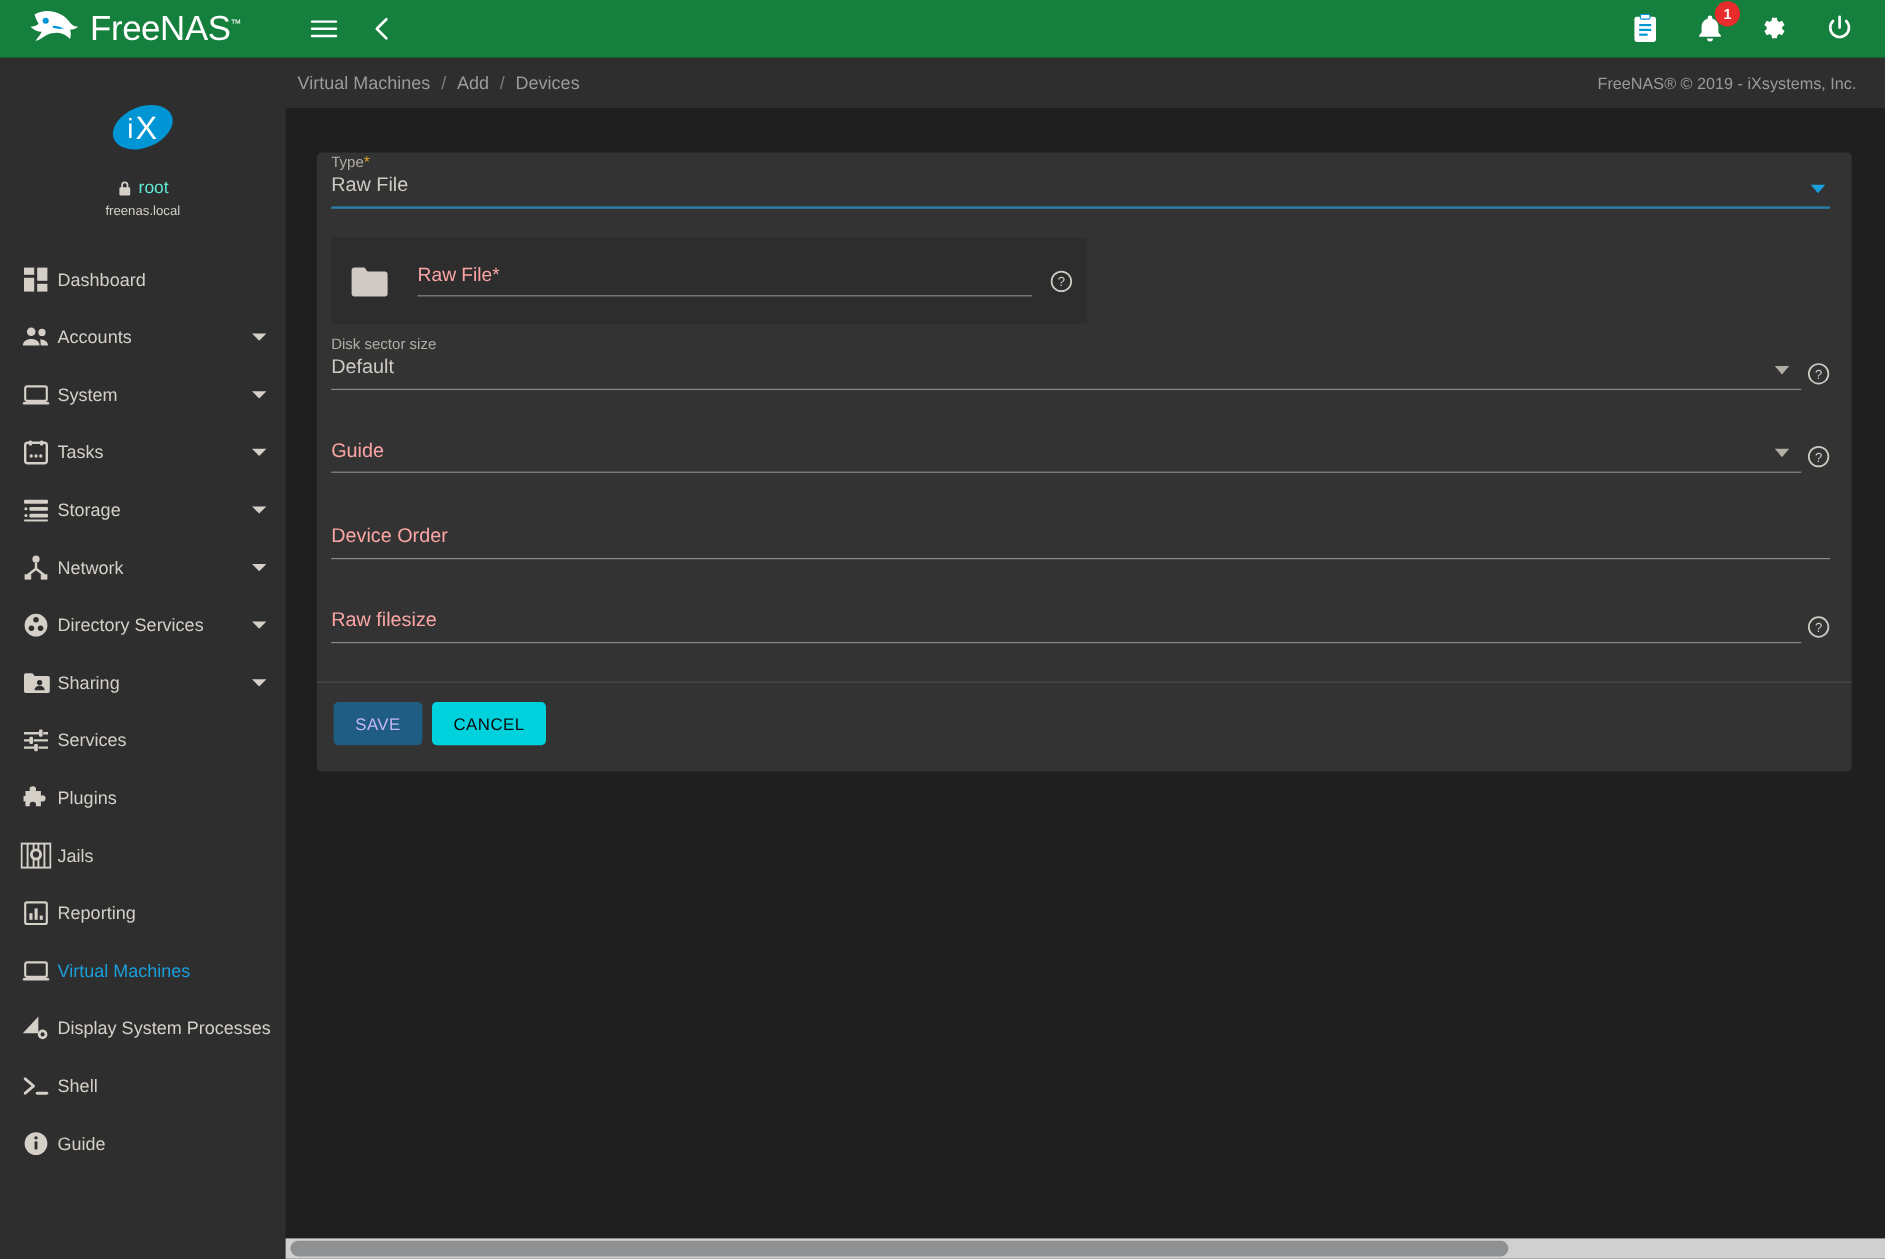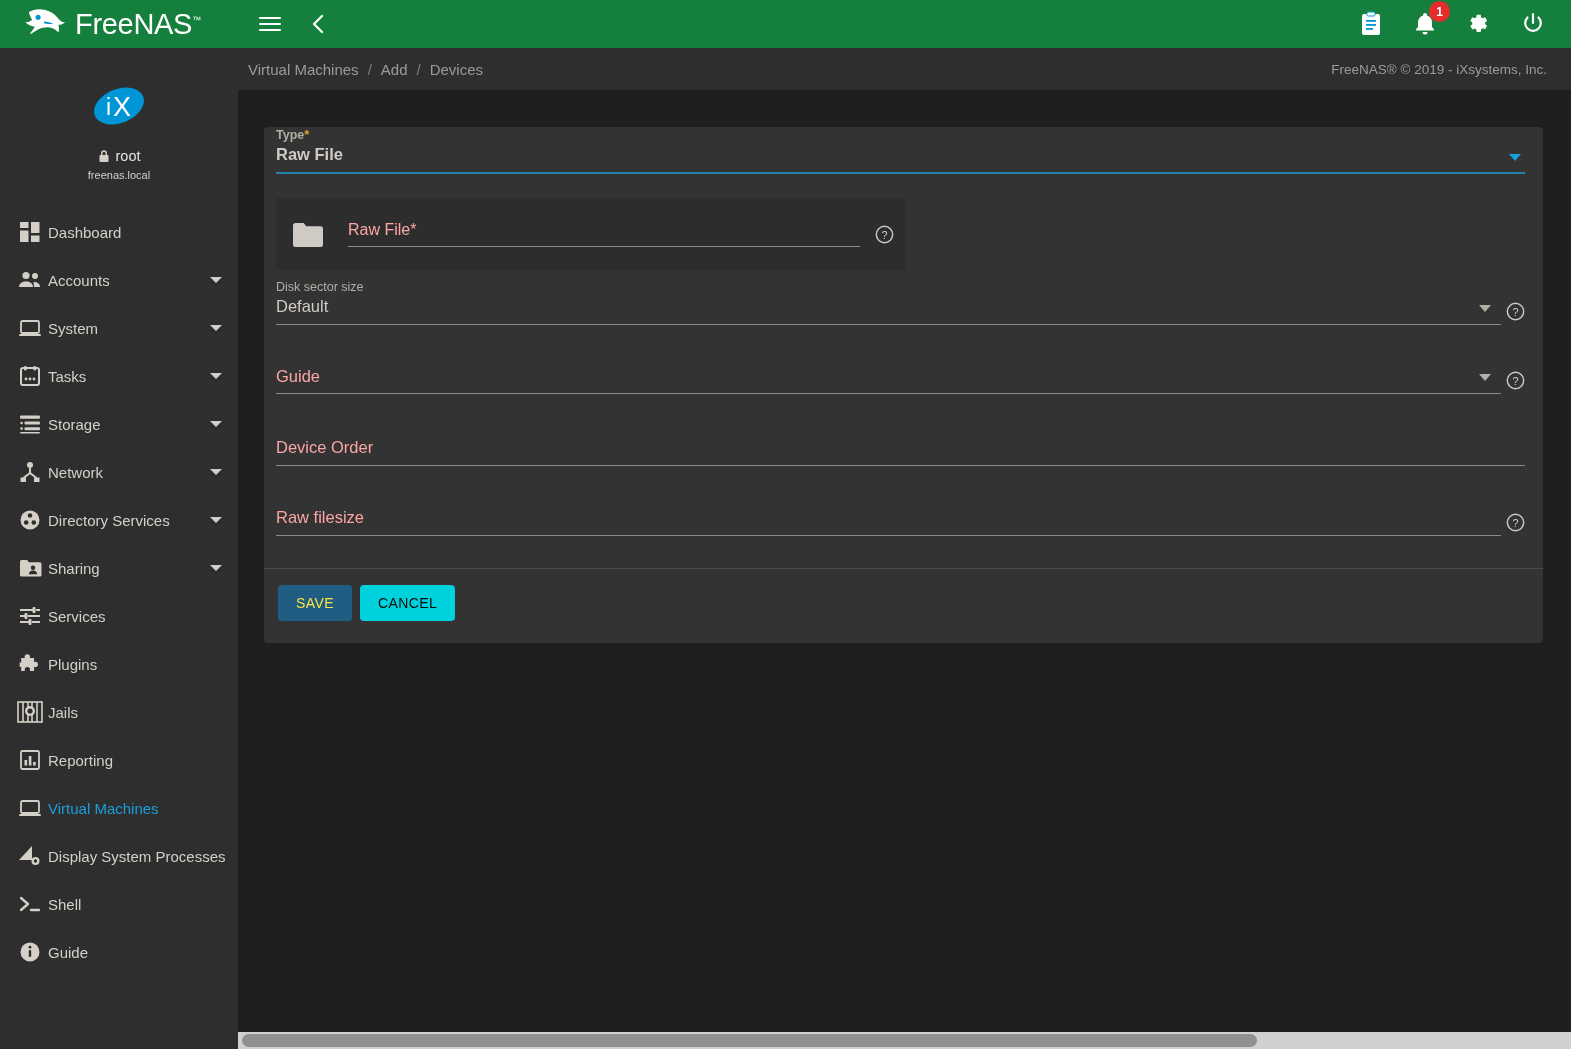--- a/index.html
+++ b/index.html
@@ -96,21 +96,21 @@
     padding-bottom: 20px;
     text-align: center;
   }
   .ix-logo {
     width: 56px; height: 50px;
     margin: 0 auto 13px;
   }
   .user-row {
     display: flex; align-items: center; justify-content: center;
     gap: 6px;
-    color: #e5e5e5;
+    color: #5eead4;
     font-size: 14.5px;
   }
   .lock-icon { width: 12px; height: 14px; display: block; }
   .host {
     color: #d4d0c8;
     font-size: 11px;
     margin-top: 5px;
   }
   .nav { margin-top: 7px; }
   .nav-item {
@@ -176,21 +176,20 @@
     background: #333333;
     border-radius: 4px;
     width: 1279px;
     padding: 0;
   }
 
   .field {
     position: relative;
     padding: 0 0 0 0;
     margin-bottom: 6px;
-    font-weight: bold;
   }
   .field-label {
     font-size: 12.5px;
     color: #b2aea6;
     margin-bottom: 2px;
     line-height: 1.2;
   }
   .req-star { color: #e0a124; font-size: 13px; }
   .field-value {
     font-size: 16.5px;
@@ -279,21 +278,21 @@
     font-size: 14px;
     font-family: "Liberation Sans", sans-serif;
     font-weight: 400;
     letter-spacing: 0.4px;
     padding: 0 18px;
     height: 36px;
     cursor: pointer;
   }
   .btn-save {
     background: #1f5e82;
-    color: #fde047;
+    color: #c4b5fd;
     cursor: default;
   }
   .btn-cancel {
     background: #00d2dd;
     color: #0b0b0b;
   }
 
   
   .hscroll {
     position: absolute;

